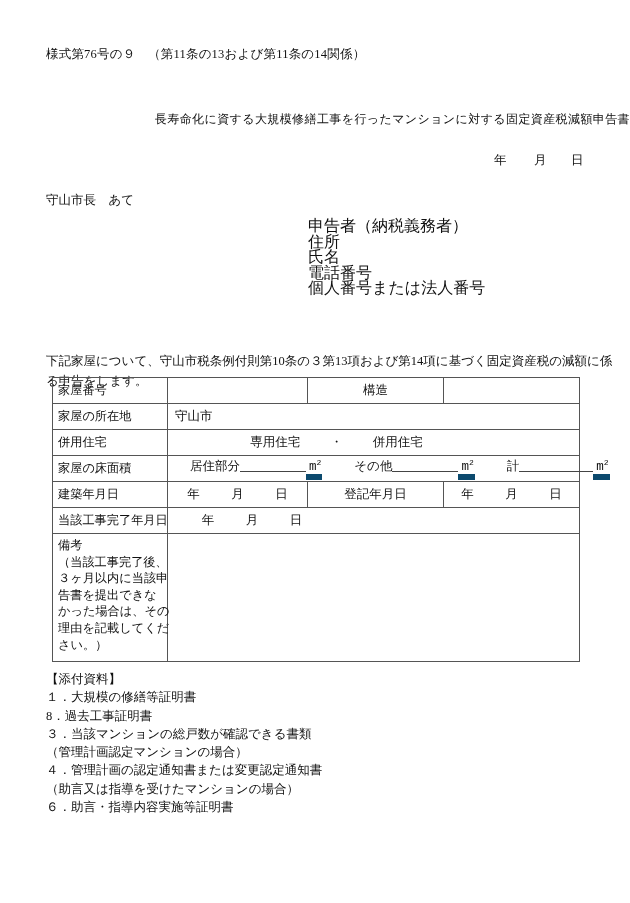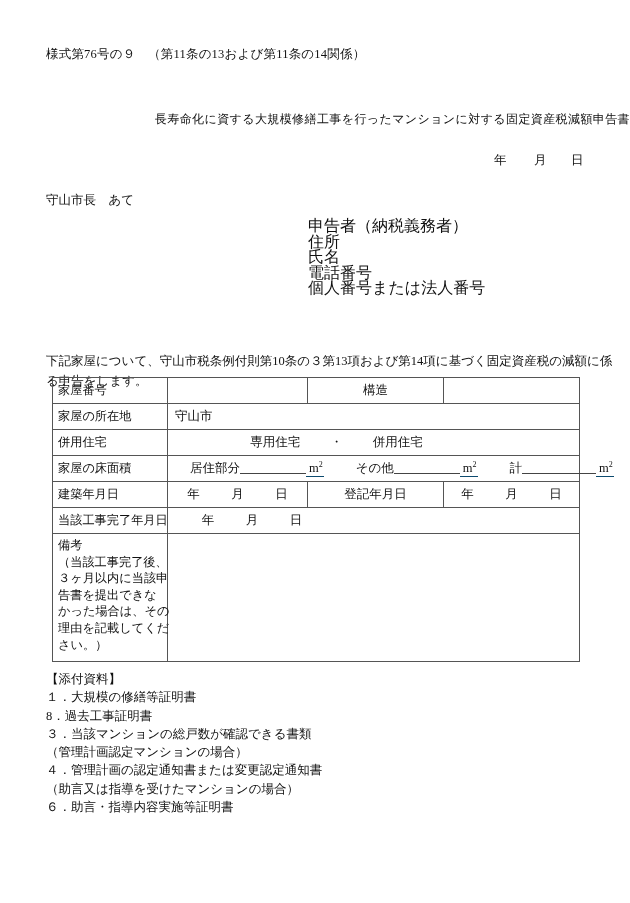--- a/index.html
+++ b/index.html
@@ -131,23 +131,23 @@
     display: inline-block;
     border-bottom: 1px solid #444444;
     height: 13px;
     vertical-align: -2px;
   }
   .b-res { width: 66px; }
   .b-oth { width: 66px; }
   .b-tot { width: 74px; }
   .unit {
     display: inline-block;
-    border-bottom: 1px solid #0c4a6e;
+    border-bottom: 6px solid #0c4a6e;
     padding: 0 1px 0 3px;
-    font-family: Liberation Serif, serif;
+    font-family: Liberation Mono, monospace;
   }
   .unit sup { font-size: 8px; vertical-align: 5px; }
 
   
   .ymd { display: block; white-space: nowrap; }
   .ymd .y { display: inline-block; width: 44px; text-align: center; }
   .ymd .m { display: inline-block; width: 44px; text-align: center; }
   .ymd .d { display: inline-block; width: 44px; text-align: center; }
   .ymd-left { padding-left: 18px; }
   .ymd-ctr  { text-align: center; }

